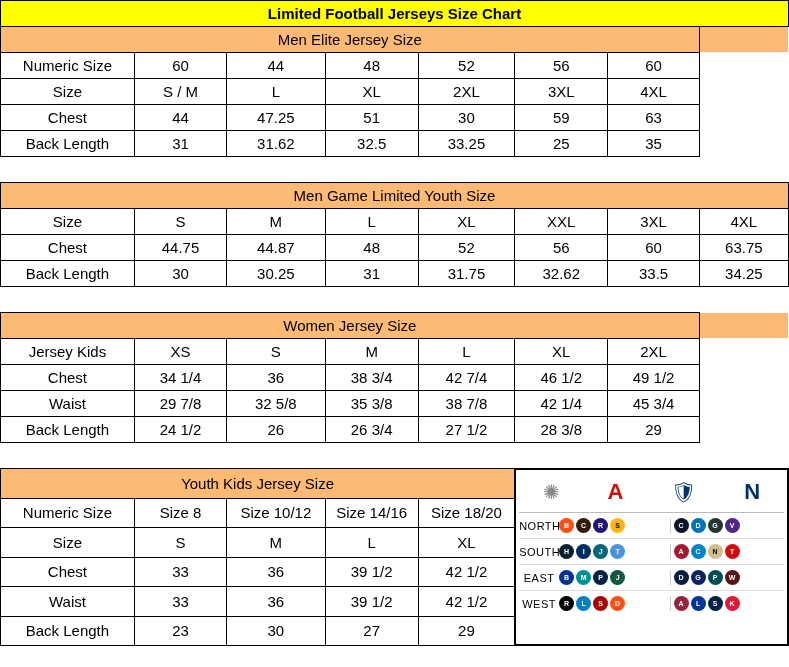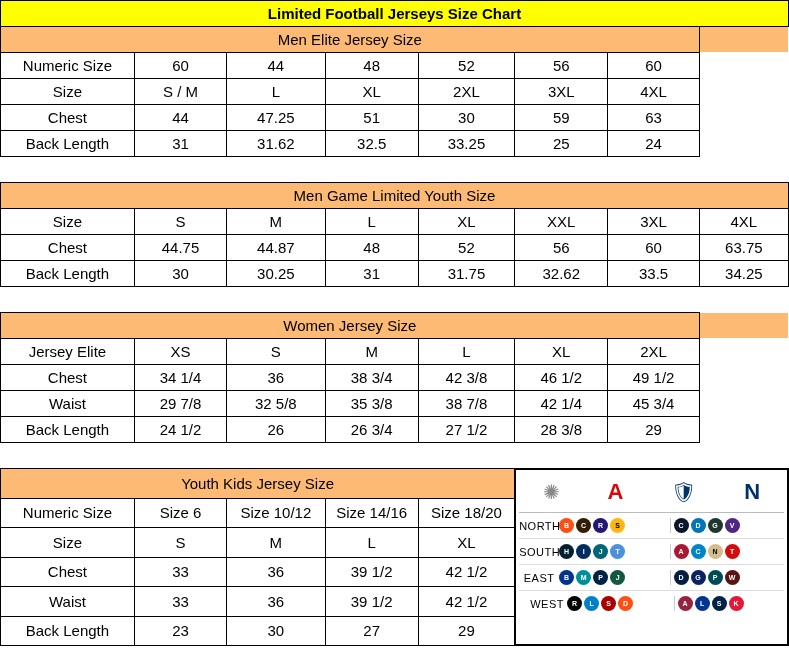--- a/index.html
+++ b/index.html
@@ -185,21 +185,21 @@
         <td>63</td>
         <td class="blank-cell"></td>
       </tr>
       <tr>
         <td class="left-label">Back Length</td>
         <td>31</td>
         <td>31.62</td>
         <td>32.5</td>
         <td>33.25</td>
         <td>25</td>
-        <td>24</td>
+        <td>35</td>
         <td class="blank-cell"></td>
       </tr>
 
       <tr class="spacer-row">
           <td colspan="8"></td>
         </tr>
 
       <tr class="section-head">
         <td colspan="8">Men Game Limited Youth Size</td>
       </tr>
@@ -236,35 +236,35 @@
 
       <tr class="spacer-row">
           <td colspan="8"></td>
         </tr>
 
       <tr class="section-head">
         <td colspan="7">Women Jersey Size</td>
         <td class="blank-cell"></td>
       </tr>
       <tr>
-        <td class="left-label">Jersey Elite</td>
+        <td class="left-label">Jersey Kids</td>
         <td>XS</td>
         <td>S</td>
         <td>M</td>
         <td>L</td>
         <td>XL</td>
         <td>2XL</td>
         <td class="blank-cell"></td>
       </tr>
       <tr>
         <td class="left-label">Chest</td>
         <td>34 1/4</td>
         <td>36</td>
         <td>38 3/4</td>
-        <td>42 3/8</td>
+        <td>42 7/4</td>
         <td>46 1/2</td>
         <td>49 1/2</td>
         <td class="blank-cell"></td>
       </tr>
       <tr>
         <td class="left-label">Waist</td>
         <td>29 7/8</td>
         <td>32 5/8</td>
         <td>35 3/8</td>
         <td>38 7/8</td>
@@ -335,41 +335,41 @@
                 <span class="team-dot" style="background:#002244">P</span>
                 <span class="team-dot" style="background:#125740">J</span>
               </span>
               <span class="teamset right">
                 <span class="team-dot" style="background:#041e42">D</span>
                 <span class="team-dot" style="background:#0b2265">G</span>
                 <span class="team-dot" style="background:#004c54">P</span>
                 <span class="team-dot" style="background:#5a1414">W</span>
               </span>
             </div>
-            <div class="logo-grid-row" style="border-bottom:none;margin-left:8px;">
+            <div class="logo-grid-row" style="border-bottom:none;">
               <span class="div-label">WEST</span>
               <span class="teamset">
                 <span class="team-dot" style="background:#000000">R</span>
                 <span class="team-dot" style="background:#0080c6">L</span>
                 <span class="team-dot" style="background:#aa0000">S</span>
                 <span class="team-dot" style="background:#fb4f14">D</span>
               </span>
               <span class="teamset right">
                 <span class="team-dot" style="background:#97233f">A</span>
                 <span class="team-dot" style="background:#003594">L</span>
                 <span class="team-dot" style="background:#002244">S</span>
                 <span class="team-dot" style="background:#e31837">K</span>
               </span>
             </div>
           </div>
         </td>
       </tr>
       <tr>
         <td class="left-label">Numeric Size</td>
-        <td class="small-text">Size 6</td>
+        <td class="small-text">Size 8</td>
         <td class="small-text">Size 10/12</td>
         <td class="small-text">Size 14/16</td>
         <td class="small-text">Size 18/20</td>
       </tr>
       <tr>
         <td class="left-label">Size</td>
         <td>S</td>
         <td>M</td>
         <td>L</td>
         <td>XL</td>

